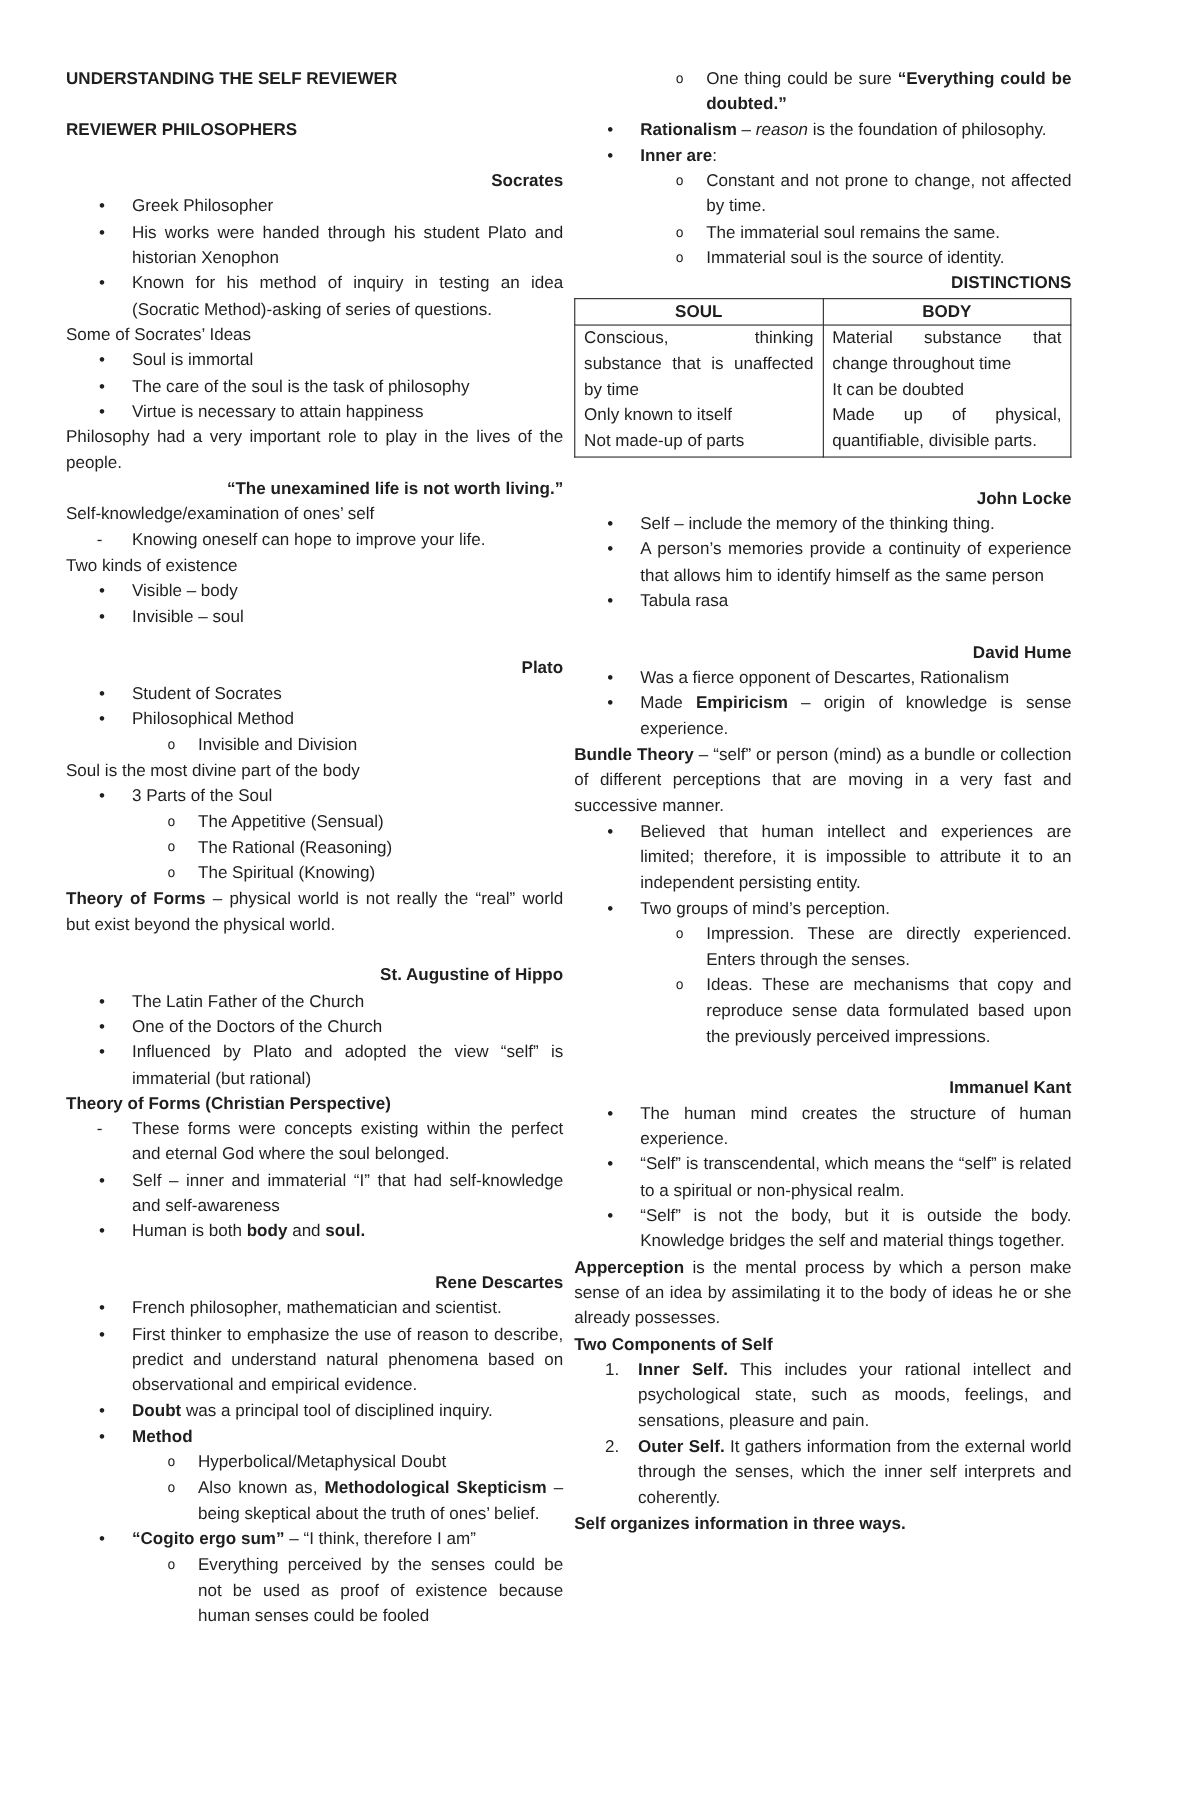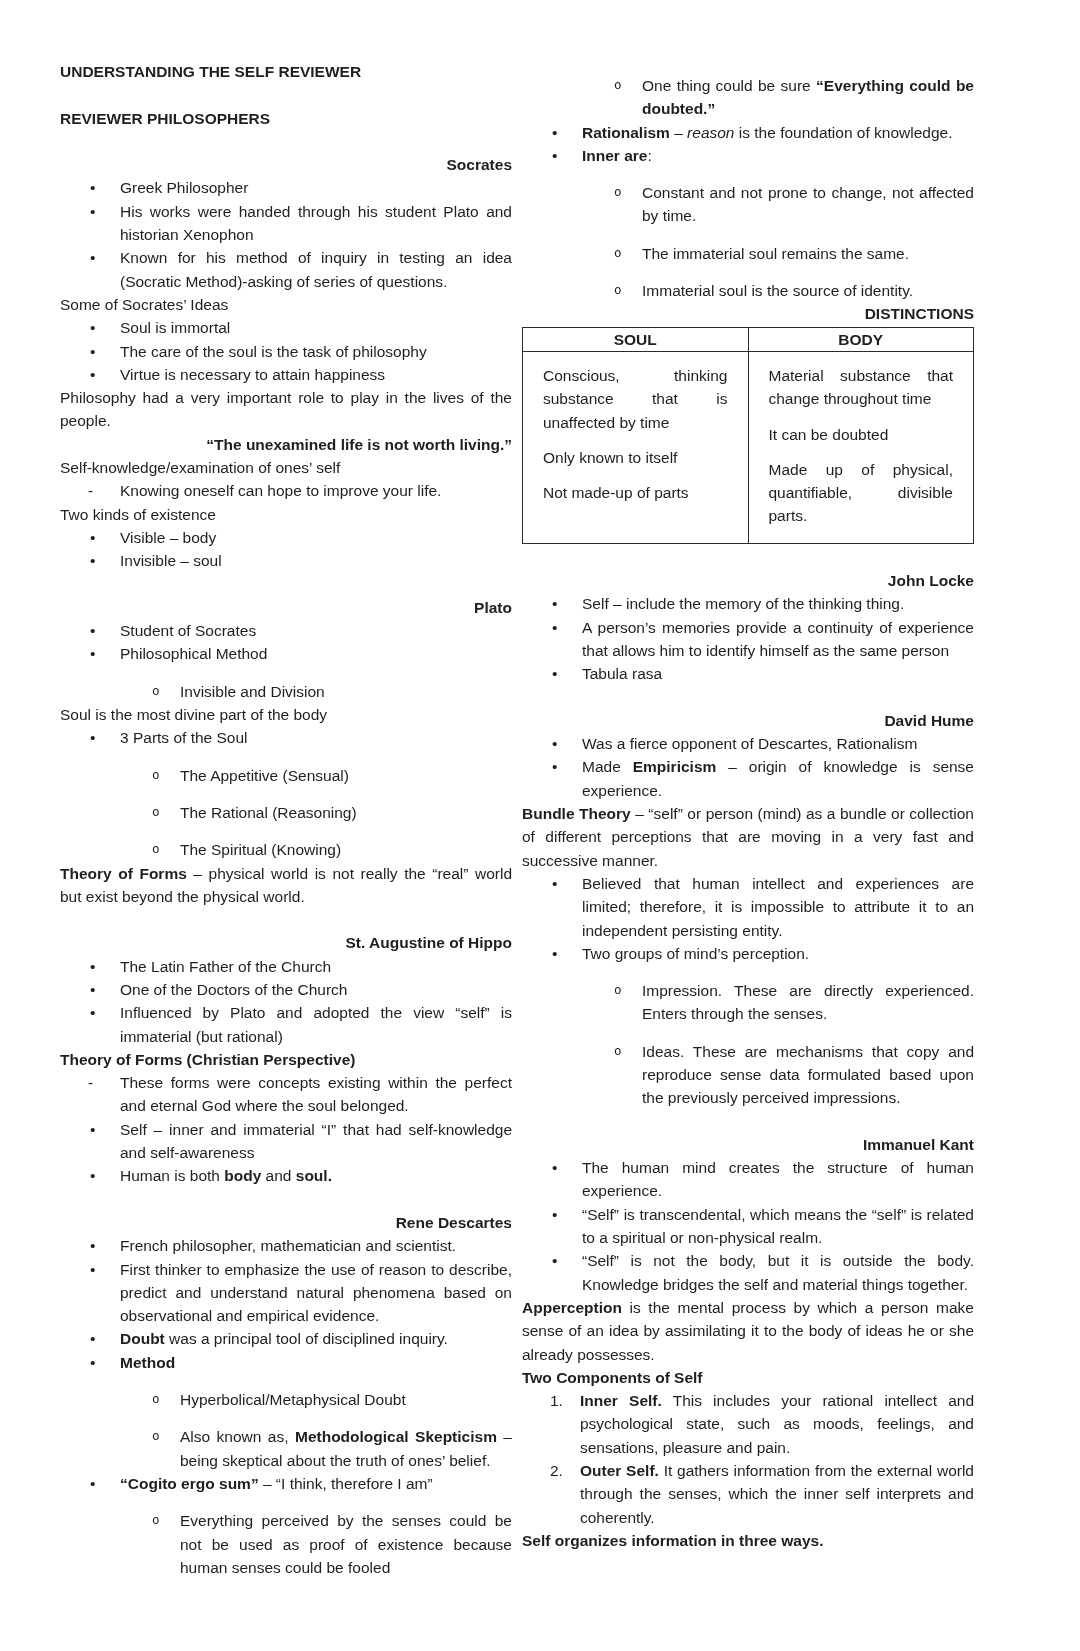--- a/index.html
+++ b/index.html
@@ -18,36 +18,36 @@
   .col-right { left:522px; width:452px; }
 
   .blk { margin:0; text-align:justify; }
   .spacer { height:23.3px; }
   .title { text-align:left; }
   .center { text-align:right; }
   .para-indent { text-indent:58px; }
 
   .bullet { position:relative; padding-left:60px; }
   .bullet::before { content:attr(data-marker); position:absolute; left:30px; top:0; }
-  .sub { position:relative; padding-left:120px;margin-top:14px; }
+  .sub { position:relative; padding-left:120px; }
   .sub::before { content:attr(data-marker); position:absolute; left:92px; top:-1px;
                  font-family:"DejaVu Sans Mono", monospace; font-size:12.5px; }
   .dash { position:relative; padding-left:60px; }
   .dash::before { content:attr(data-marker); position:absolute; left:28px; top:0; }
   .num { position:relative; padding-left:58px; }
   .num::before { content:attr(data-marker); position:absolute; left:28px; top:0; }
 
   .b { font-weight:bold; }
   .i { font-style:italic; }
 
   .dtable { width:100%; border-collapse:collapse; table-layout:fixed; margin:1px 0 2px 0; }
   .dtable th, .dtable td { border:1.5px solid #2a2a2a; }
   .dtable th { font-weight:bold; text-align:center; padding:0 4px; width:50%; }
   .dtable td { vertical-align:top; padding:0 8px 3px 8px; text-align:justify; }
-  .cell-para { margin:12px; }
+  .cell-para { margin:0; }
 </style>
 </head>
 <body>
 
 <div class="page">
   <div class="col col-left" id="col-left">
       <div class="blk title"><span class="b">UNDERSTANDING THE SELF REVIEWER</span></div>
       <div class="blk spacer"></div>
       <div class="blk title"><span class="b">REVIEWER PHILOSOPHERS</span></div>
       <div class="blk spacer"></div>
@@ -92,21 +92,21 @@
       <div class="blk bullet" data-marker="•"><span>First thinker to emphasize the use of reason to describe, predict and understand natural phenomena based on observational and empirical evidence.</span></div>
       <div class="blk bullet" data-marker="•"><span class="b">Doubt</span><span> was a principal tool of disciplined inquiry.</span></div>
       <div class="blk bullet" data-marker="•"><span class="b">Method</span></div>
       <div class="blk sub" data-marker="o"><span>Hyperbolical/Metaphysical Doubt</span></div>
       <div class="blk sub" data-marker="o"><span>Also known as, </span><span class="b">Methodological Skepticism</span><span> – being skeptical about the truth of ones’ belief.</span></div>
       <div class="blk bullet" data-marker="•"><span class="b">“Cogito ergo sum”</span><span> – “I think, therefore I am”</span></div>
       <div class="blk sub" data-marker="o"><span>Everything perceived by the senses could be not be used as proof of existence because human senses could be fooled</span></div>
     </div>
   <div class="col col-right" id="col-right">
       <div class="blk sub" data-marker="o"><span>One thing could be sure </span><span class="b">“Everything could be doubted.”</span></div>
-      <div class="blk bullet" data-marker="•"><span class="b">Rationalism</span><span> – </span><span class="i">reason</span><span> is the foundation of knowledge.</span></div>
+      <div class="blk bullet" data-marker="•"><span class="b">Rationalism</span><span> – </span><span class="i">reason</span><span> is the foundation of philosophy.</span></div>
       <div class="blk bullet" data-marker="•"><span class="b">Inner are</span><span>:</span></div>
       <div class="blk sub" data-marker="o"><span>Constant and not prone to change, not affected by time.</span></div>
       <div class="blk sub" data-marker="o"><span>The immaterial soul remains the same.</span></div>
       <div class="blk sub" data-marker="o"><span>Immaterial soul is the source of identity.</span></div>
       <div class="blk center"><span class="b">DISTINCTIONS</span></div>
       <table class="dtable">
         <tbody>
           <tr>
             <th>SOUL</th>
             <th>BODY</th>

